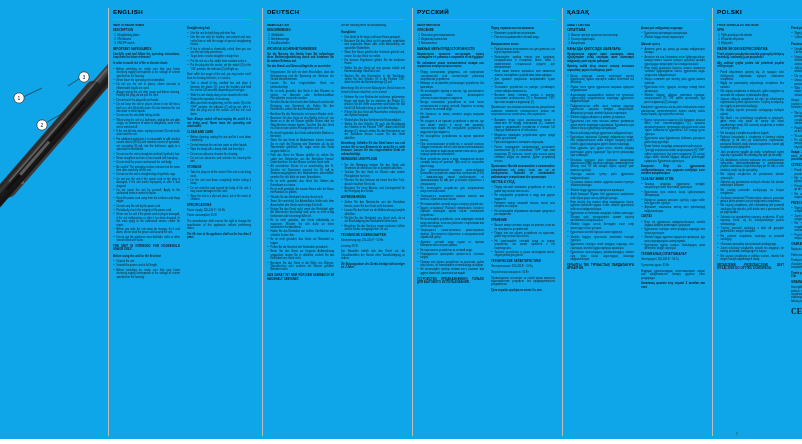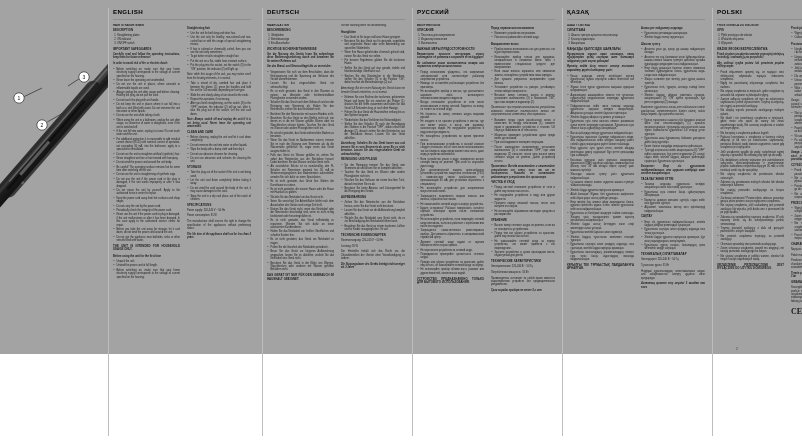--- a/index.html
+++ b/index.html
@@ -5,22 +5,22 @@
   * { box-sizing: border-box; }
   html, body {
     margin: 0; padding: 0;
     width: 802px; height: 444px;
     background: #ffffff;
     font-family: "Liberation Sans", sans-serif;
     overflow: hidden;
   }
   #page {
     position: relative;
-    width: 802px; height: 354px;
-    background: #a3a3a3;
+    width: 802px; height: 439px;
+    background: #0ea5e9;
   }
 
   
   .illus {
     position: absolute;
     left: 0; top: 0;
     width: 108px; height: 444px;
   }
   .illus-svg { display: block; }
   .callout-text {

